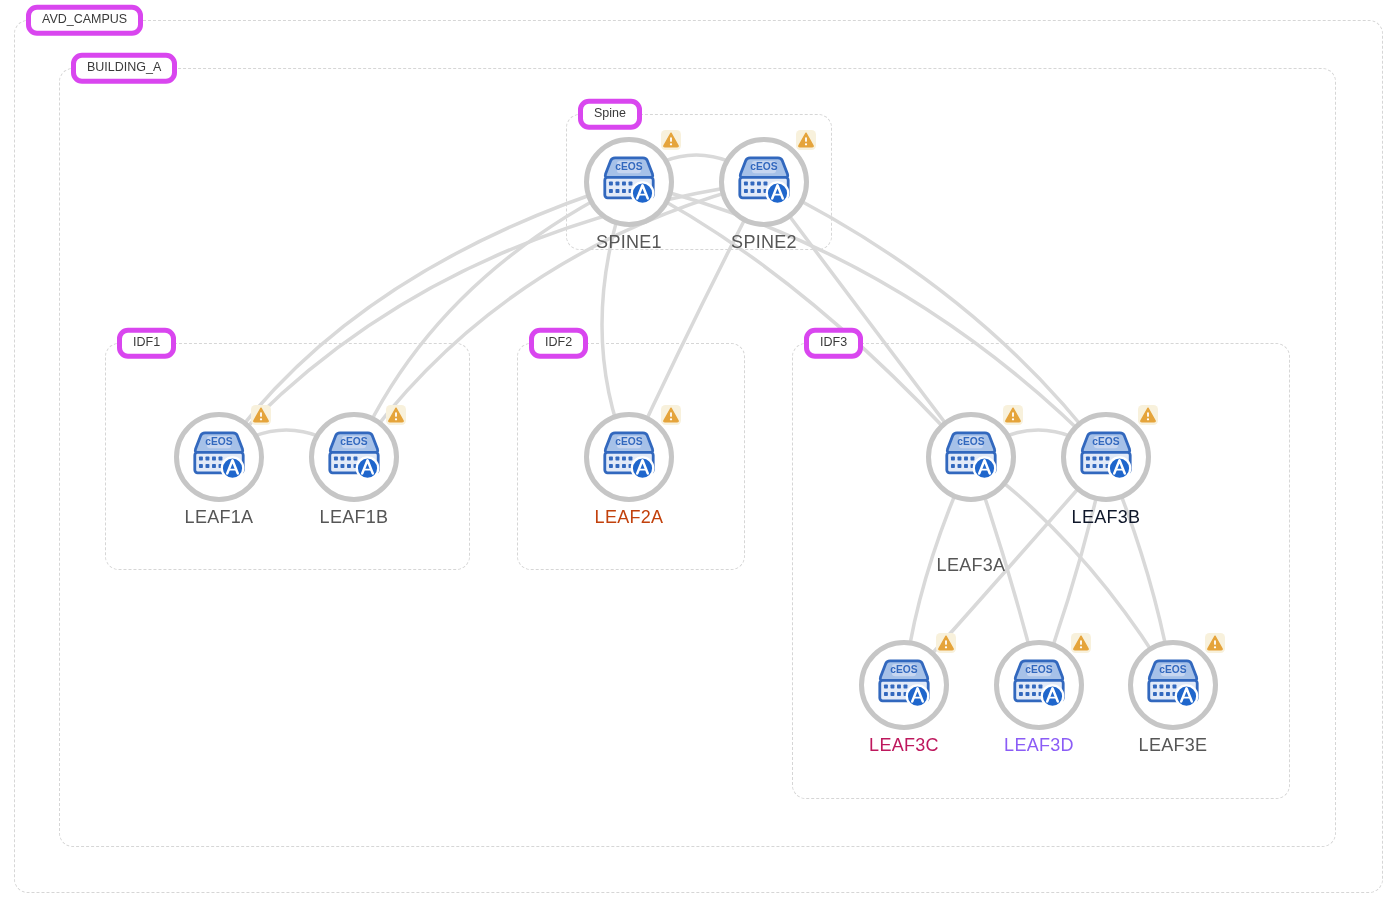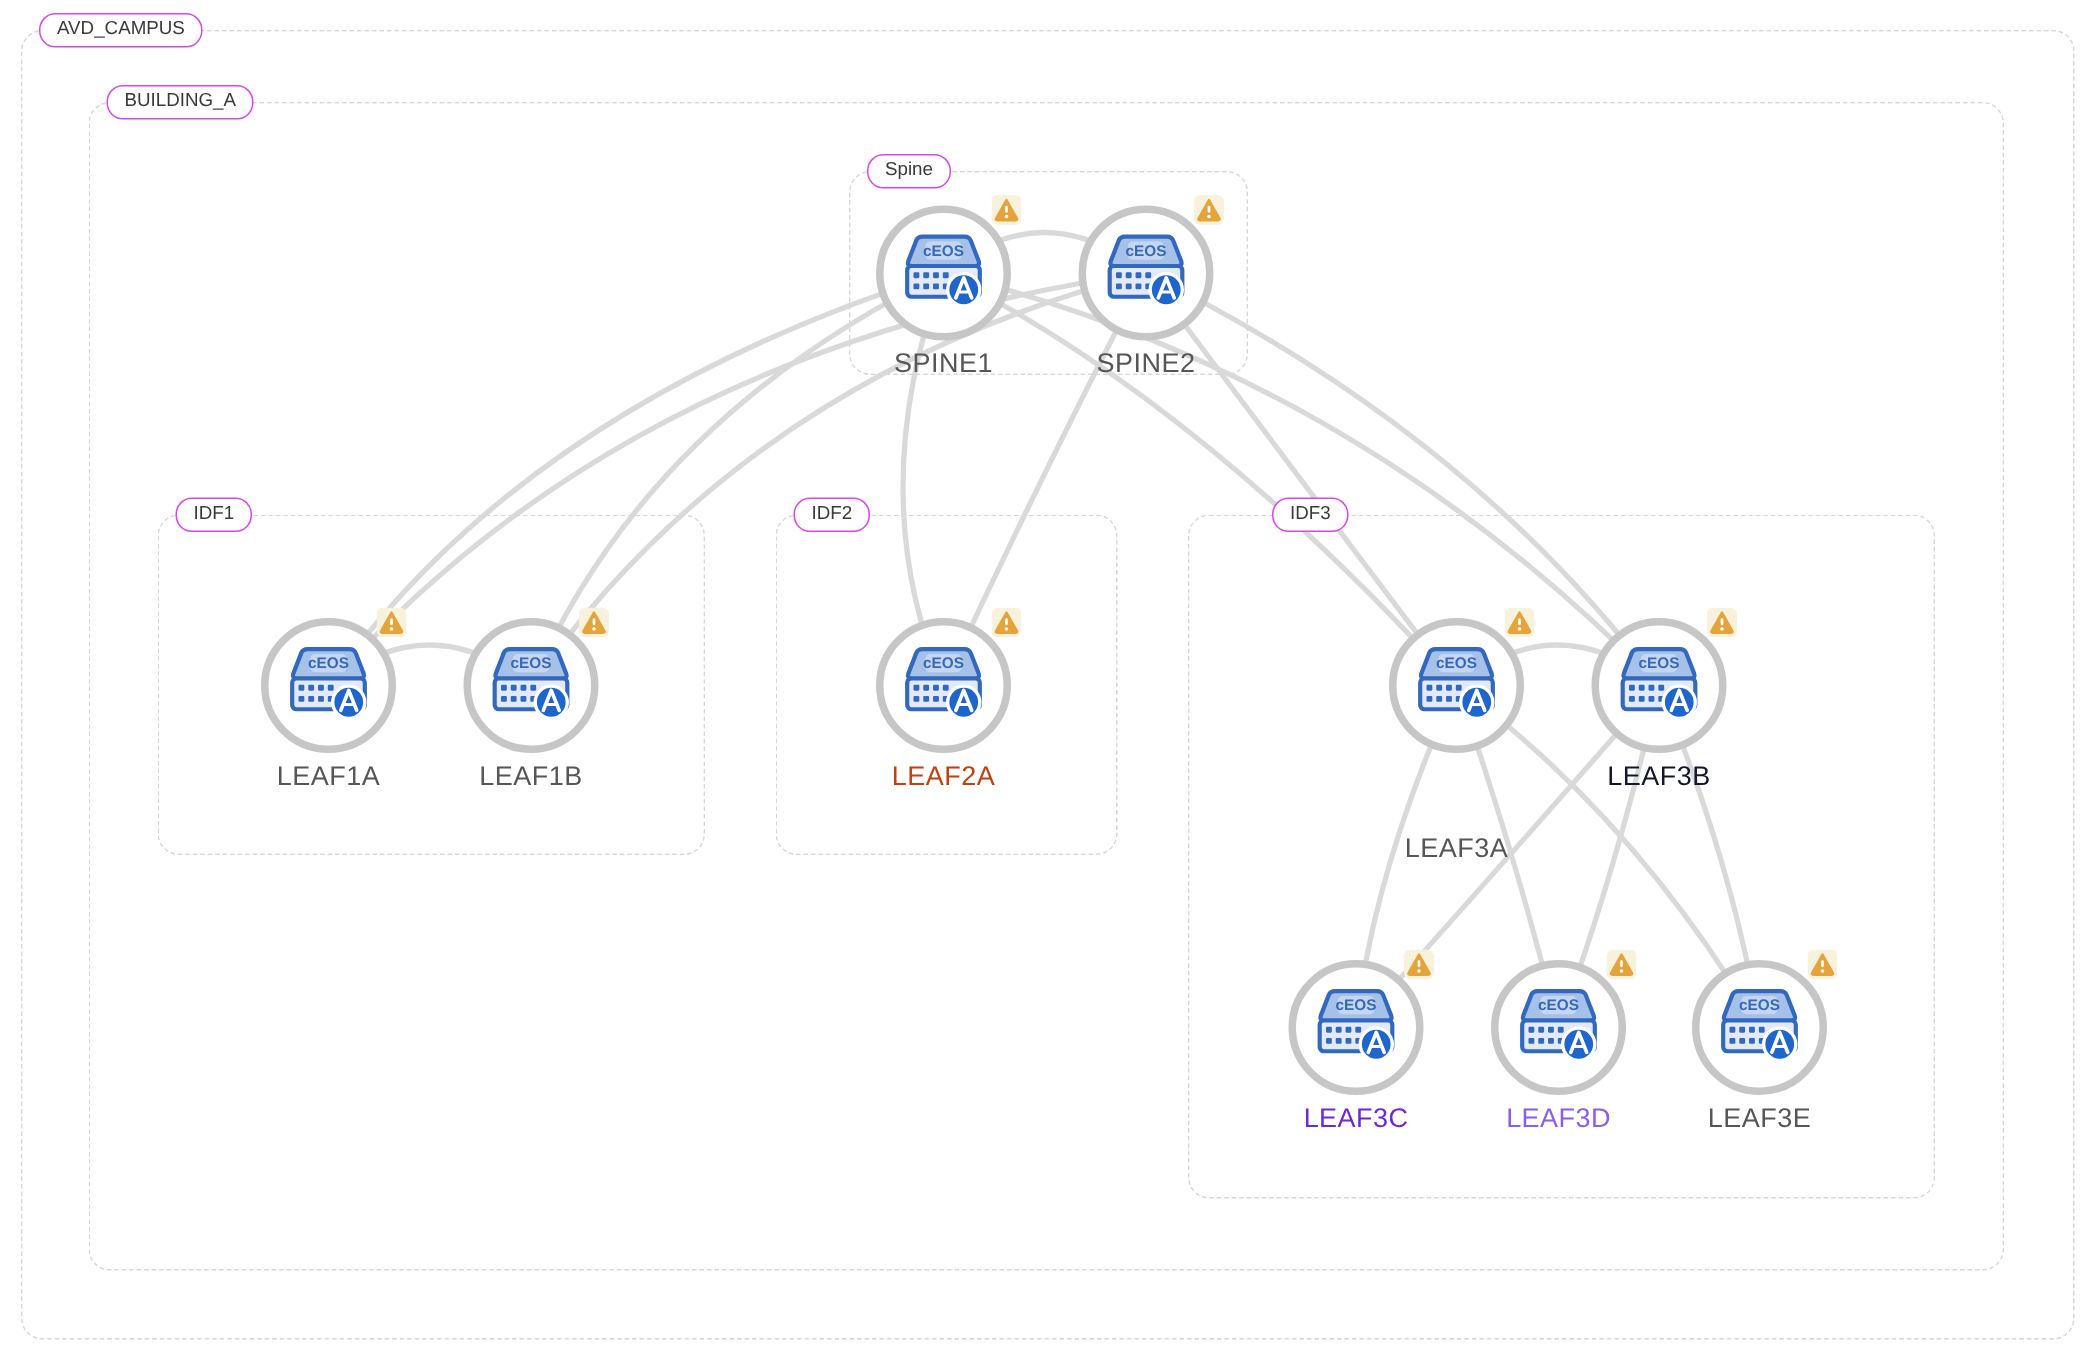--- a/index.html
+++ b/index.html
@@ -14,21 +14,21 @@
     position:absolute;
     border:1px dashed #d6d6d6;
     border-radius:14px;
     background:transparent;
     z-index:0;
   }
   .pill{
     position:absolute;
     transform:translateY(-50%);
     background:#ffffff;
-    border:1px solid #d946ef;
+    border:5px solid #d946ef;
     border-radius:11px;
     padding:2px 11px 3px 11px;
     font-size:12.5px;
     color:#3a3a3a;
     line-height:1.25;
     white-space:nowrap;
     z-index:2;
   }
   svg.edges{
     position:absolute;left:0;top:0;
@@ -71,21 +71,21 @@
     <div class="pill" style="left: 26px; top: 20px;">AVD_CAMPUS</div>
     <div class="group" style="left: 59px; top: 68px; width: 1275px; height: 777px; border-color: rgb(214, 214, 214);"></div>
     <div class="pill" style="left: 71px; top: 68px;">BUILDING_A</div>
     <div class="group" style="left: 566px; top: 114px; width: 264px; height: 134px; border-color: rgb(214, 214, 214);"></div>
     <div class="pill" style="left: 578px; top: 114px;">Spine</div>
     <div class="group" style="left: 105px; top: 343px; width: 363px; height: 225px; border-color: rgb(214, 214, 214);"></div>
     <div class="pill" style="left: 117px; top: 343px;">IDF1</div>
     <div class="group" style="left: 517px; top: 343px; width: 226px; height: 225px; border-color: rgb(214, 214, 214);"></div>
     <div class="pill" style="left: 529px; top: 343px;">IDF2</div>
     <div class="group" style="left: 792px; top: 343px; width: 496px; height: 454px; border-color: rgb(214, 214, 214);"></div>
-    <div class="pill" style="left: 848px; top: 343px;">IDF3</div>
+    <div class="pill" style="left: 804px; top: 343px;">IDF3</div>
     <svg class="edges" width="1391" height="904">
       <path d="M629,182 Q696,128 764,182" fill="none" stroke="#d9d9d9" stroke-width="3.5" stroke-linecap="round"></path>
       <path d="M219,457 Q286,403 354,457" fill="none" stroke="#d9d9d9" stroke-width="3.5" stroke-linecap="round"></path>
       <path d="M971,457 Q1038,403 1106,457" fill="none" stroke="#d9d9d9" stroke-width="3.5" stroke-linecap="round"></path>
       <path d="M629,182 Q350,270 219,457" fill="none" stroke="#d9d9d9" stroke-width="3.5" stroke-linecap="round"></path>
       <path d="M764,182 Q420,230 219,457" fill="none" stroke="#d9d9d9" stroke-width="3.5" stroke-linecap="round"></path>
       <path d="M629,182 Q430,280 354,457" fill="none" stroke="#d9d9d9" stroke-width="3.5" stroke-linecap="round"></path>
       <path d="M764,182 Q500,250 354,457" fill="none" stroke="#d9d9d9" stroke-width="3.5" stroke-linecap="round"></path>
       <path d="M629,182 Q575,330 629,457" fill="none" stroke="#d9d9d9" stroke-width="3.5" stroke-linecap="round"></path>
       <path d="M764,182 Q695,315 629,457" fill="none" stroke="#d9d9d9" stroke-width="3.5" stroke-linecap="round"></path>
@@ -315,21 +315,21 @@
           <path d="M40.8,46.8 L46.5,32.5 L52.2,46.8" fill="none" stroke="#ffffff" stroke-width="2.6" stroke-linecap="round" stroke-linejoin="round"></path>
           <path d="M43.6,42.6 L49.4,42.6" stroke="#ffffff" stroke-width="2" stroke-linecap="round"></path>
         </svg>
       </div>
       <div class="badge"><svg width="20" height="20" viewBox="0 0 20 20">
           <rect width="20" height="20" rx="4.5" fill="#f8f1dc"></rect>
           <path d="M10,3.2 L16.9,15.3 Q17.8,16.9 16,16.9 L4,16.9 Q2.2,16.9 3.1,15.3 Z" fill="#e5a43b" stroke="#e5a43b" stroke-width="1.4" stroke-linejoin="round"></path>
           <rect x="9.1" y="7.2" width="1.8" height="4.6" rx="0.9" fill="#ffffff"></rect>
           <circle cx="10" cy="14.3" r="1.15" fill="#ffffff"></circle>
         </svg></div>
-      <div class="nlabel" style="color: #6d28d9;">LEAF3C</div>
+      <div class="nlabel" style="color: #be185d;">LEAF3C</div>
     </div>
     <div class="node" style="left: 994px; top: 640px;">
       <div class="circle" style="border-color: rgb(198, 198, 198);">
         <svg width="60" height="54" viewBox="0 0 64 58">
           <path d="M17,3 L47,3 Q50.5,3 51.6,6 L57.2,20.5 Q58.4,24 54.5,24 L9.5,24 Q5.6,24 6.8,20.5 L12.4,6 Q13.5,3 17,3 Z" fill="#a6c1e8" stroke="#3268be" stroke-width="3" stroke-linejoin="round"></path>
           <rect x="19" y="6.5" width="26" height="13" rx="3.5" fill="#c7d6f0"></rect>
           <text x="32" y="16.6" text-anchor="middle" font-size="11" font-weight="bold" fill="#3268be" font-family="Liberation Sans, sans-serif">cEOS</text>
           <rect x="6" y="24" width="52" height="22" rx="3" fill="#e2eaf8" stroke="#3268be" stroke-width="3"></rect>
           <rect x="10.5" y="28.5" width="4.2" height="4.2" rx="0.8" fill="#3268be"></rect>
           <rect x="10.5" y="36.5" width="4.2" height="4.2" rx="0.8" fill="#3268be"></rect>

